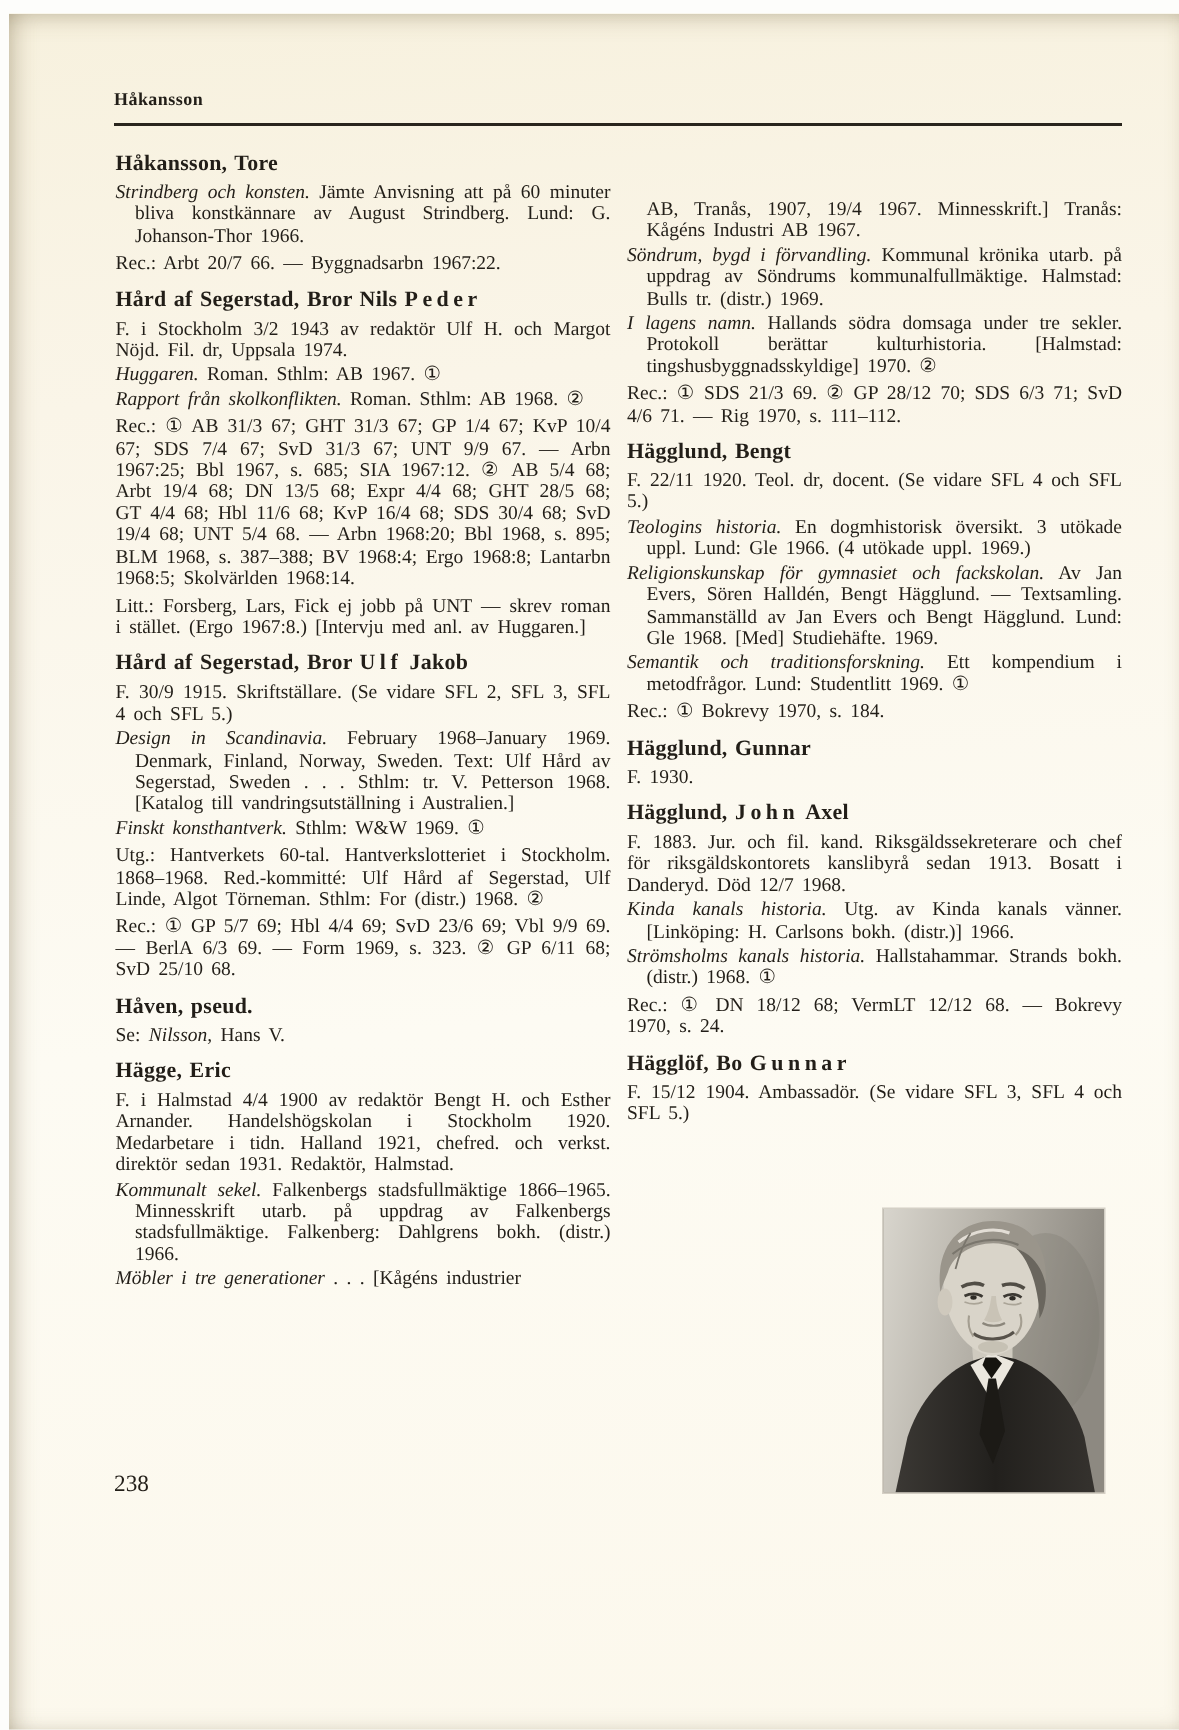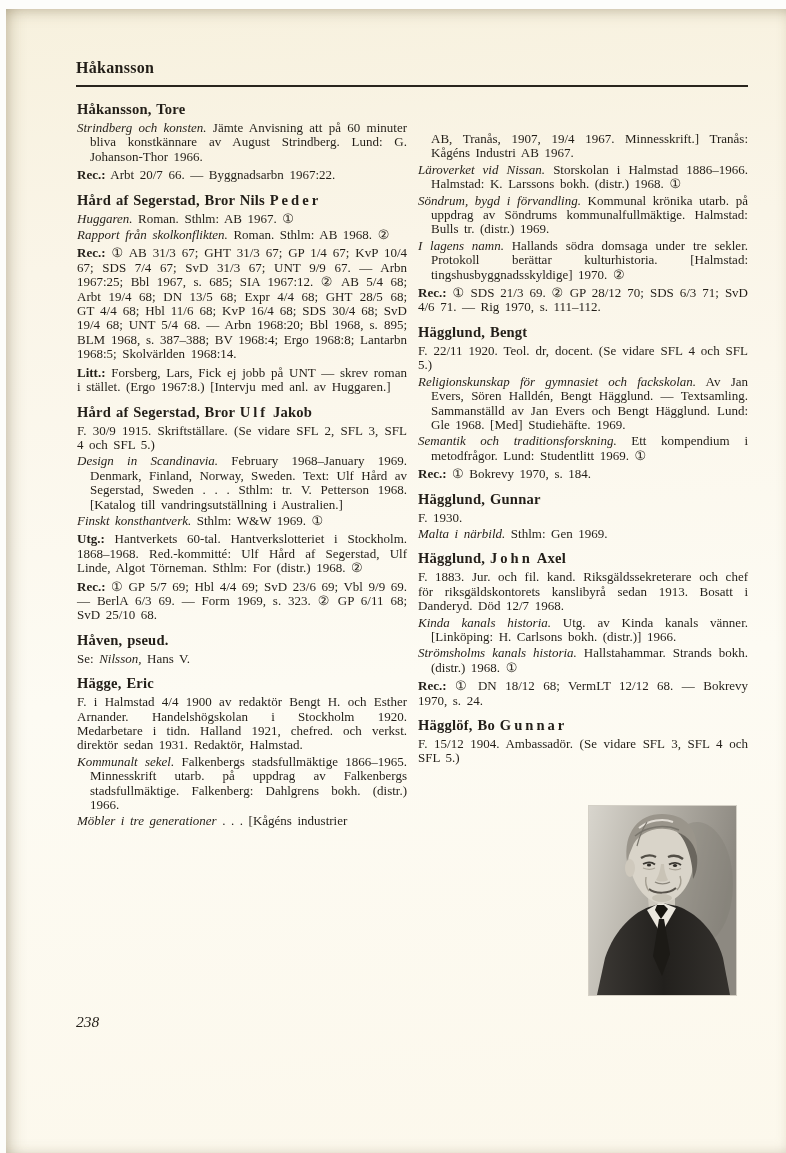--- a/index.html
+++ b/index.html
@@ -11,64 +11,65 @@
   .paper{
     position:absolute;left:6px;top:9px;right:0;bottom:0;
     background:linear-gradient(175deg,#f7f1de 0%,#faf5e8 22%,#fdfbf3 58%,#fcf8ec 100%);
     box-shadow:
       inset 14px 0 18px -13px rgba(110,95,60,.45),
       inset 0 14px 16px -13px rgba(110,95,60,.38),
       inset -5px -9px 16px -12px rgba(120,105,70,.30);
     color:#221e18;
   }
   .content{position:absolute;left:70px;top:50px;width:672px;}
-  .runhead{font-size:16px;font-weight:bold;letter-spacing:.3px;}
+  .runhead{font-size:12px;font-weight:bold;letter-spacing:.3px;}
   .rule{height:0;border-top:2px solid #29251d;margin-top:8px;}
   .col{
     position:absolute;width:330px;
     font-size:13px;line-height:14.4px;
     text-align:justify;text-align-last:left;
     word-spacing:2.3px;
   }
   .col-left{left:1px;top:42px;}
   .col-right{left:342px;top:71px;}
   .col p{margin:2px 0 0;}
   .col h3{font-size:14.6px;line-height:17px;font-weight:bold;margin:9px 0 3px;
           text-align:left;letter-spacing:.2px;word-spacing:1px;}
   .col h3:first-child{margin-top:0;}
   .work{padding-left:13px;text-indent:-13px;}
   .cont{padding-left:13px;}
   .label{margin-top:4px !important;}
   .bio{margin-top:2px;}
   .i{font-style:italic;}
-  .b{font-weight:bold;}
+  .b{font-weight:normal;}
   .ls{letter-spacing:3px;word-spacing:3px;margin-top:14px;}
   .after-photo{margin-top:203px;margin-right:160px;}
   .photo{
     position:absolute;left:171px;top:676px;width:147px;height:189px;
     background:#aba79e;overflow:hidden;
     box-shadow:0 0 0 1px rgba(90,85,70,.25);
   }
   .photo svg{display:block;width:100%;height:100%;}
-  .pagenum{position:absolute;left:70px;top:1004px;font-size:15.5px;color:#221e18;font-style:italic;}
+  .pagenum{position:absolute;left:70px;top:972px;font-size:15.5px;color:#221e18;}
 </style>
 </head>
 <body>
 
 <div class="paper">
   <div class="content">
 
     <div class="runhead">Håkansson</div>
     <div class="rule"></div>
 
     <div class="col col-left">
         <h3 class="heading"><span>Håkansson, Tore</span></h3>
         <p class="work"><span class="i">Strindberg och konsten.</span><span> Jämte Anvisning att på 60 minuter bliva konstkännare av August Strindberg. Lund: G. Johanson-Thor 1966.</span></p>
         <p class="label"><span class="b">Rec.:</span><span> Arbt 20/7 66. — Byggnadsarbn 1967:22.</span></p>
         <h3 class="heading"><span>Hård af Segerstad, Bror Nils </span><span class="ls">Peder</span></h3>
+        <p class="bio"><span>F. i Stockholm 3/2 1943 av redaktör Ulf H. och Margot Nöjd. Fil. dr, Uppsala 1974.</span></p>
         <p class="work"><span class="i">Huggaren.</span><span> Roman. Sthlm: AB 1967. ①</span></p>
         <p class="work"><span class="i">Rapport från skolkonflikten.</span><span> Roman. Sthlm: AB 1968. ②</span></p>
         <p class="label"><span class="b">Rec.:</span><span> ① AB 31/3 67; GHT 31/3 67; GP 1/4 67; KvP 10/4 67; SDS 7/4 67; SvD 31/3 67; UNT 9/9 67. — Arbn 1967:25; Bbl 1967, s. 685; SIA 1967:12. ② AB 5/4 68; Arbt 19/4 68; DN 13/5 68; Expr 4/4 68; GHT 28/5 68; GT 4/4 68; Hbl 11/6 68; KvP 16/4 68; SDS 30/4 68; SvD 19/4 68; UNT 5/4 68. — Arbn 1968:20; Bbl 1968, s. 895; BLM 1968, s. 387–388; BV 1968:4; Ergo 1968:8; Lantarbn 1968:5; Skolvärlden 1968:14.</span></p>
         <p class="label"><span class="b">Litt.:</span><span> Forsberg, Lars, Fick ej jobb på UNT — skrev roman i stället. (Ergo 1967:8.) [Intervju med anl. av Huggaren.]</span></p>
         <h3 class="heading"><span>Hård af Segerstad, Bror </span><span class="ls">Ulf</span><span> Jakob</span></h3>
         <p class="bio"><span>F. 30/9 1915. Skriftställare. (Se vidare SFL 2, SFL 3, SFL 4 och SFL 5.)</span></p>
         <p class="work"><span class="i">Design in Scandinavia.</span><span> February 1968–January 1969. Denmark, Finland, Norway, Sweden. Text: Ulf Hård av Segerstad, Sweden . . . Sthlm: tr. V. Petterson 1968. [Katalog till vandringsutställning i Australien.]</span></p>
         <p class="work"><span class="i">Finskt konsthantverk.</span><span> Sthlm: W&amp;W 1969. ①</span></p>
         <p class="label"><span class="b">Utg.:</span><span> Hantverkets 60-tal. Hantverkslotteriet i Stockholm. 1868–1968. Red.-kommitté: Ulf Hård af Segerstad, Ulf Linde, Algot Törneman. Sthlm: For (distr.) 1968. ②</span></p>
         <p class="label"><span class="b">Rec.:</span><span> ① GP 5/7 69; Hbl 4/4 69; SvD 23/6 69; Vbl 9/9 69. — BerlA 6/3 69. — Form 1969, s. 323. ② GP 6/11 68; SvD 25/10 68.</span></p>
@@ -119,32 +120,31 @@
           <path d="M80,62.5 C84,64 89,64 92,62.5" stroke="#aaa497" stroke-width="1.2" fill="none"></path>
           <path d="M72,58 C71,66 69,71 67,74 C70,76 76,76 79,74 C77,70 75,64 75,58 Z" fill="#c6c1b4" opacity="0.9"></path>
           <path d="M66,76 C70,78.5 77,78.5 81,76" stroke="#8b867b" stroke-width="1.4" fill="none"></path>
           <path d="M60,83 C66,88 80,88 87,82" stroke="#57524a" stroke-width="2" fill="none"></path>
           <path d="M57,71 C56,77 57,81 60,85" stroke="#a49e91" stroke-width="1.4" fill="none"></path>
           <path d="M91,70 C93,76 92,80 88,84" stroke="#a49e91" stroke-width="1.4" fill="none"></path>
           <ellipse cx="73" cy="92" rx="10" ry="4" fill="#b6b0a3" opacity="0.55"></ellipse>
         </svg>
       </div>
     <p class="cont"><span>AB, Tranås, 1907, 19/4 1967. Minnesskrift.] Tranås: Kågéns Industri AB 1967.</span></p>
-        <p class="work"><span class="i">Läroverket vid Nissan.</span><span> Storskolan i Halmstad 1886–1966. Halmstad: K. Larssons bokh. (distr.) 1968. ①</span></p>
         <p class="work"><span class="i">Söndrum, bygd i förvandling.</span><span> Kommunal krönika utarb. på uppdrag av Söndrums kommunalfullmäktige. Halmstad: Bulls tr. (distr.) 1969.</span></p>
         <p class="work"><span class="i">I lagens namn.</span><span> Hallands södra domsaga under tre sekler. Protokoll berättar kulturhistoria. [Halmstad: tingshusbyggnadsskyldige] 1970. ②</span></p>
         <p class="label"><span class="b">Rec.:</span><span> ① SDS 21/3 69. ② GP 28/12 70; SDS 6/3 71; SvD 4/6 71. — Rig 1970, s. 111–112.</span></p>
         <h3 class="heading"><span>Hägglund, Bengt</span></h3>
         <p class="bio"><span>F. 22/11 1920. Teol. dr, docent. (Se vidare SFL 4 och SFL 5.)</span></p>
+        <p class="work"><span class="i">Teologins historia.</span><span> En dogmhistorisk översikt. 3 utökade uppl. Lund: Gle 1966. (4 utökade uppl. 1969.)</span></p>
         <p class="work"><span class="i">Religionskunskap för gymnasiet och fackskolan.</span><span> Av Jan Evers, Sören Halldén, Bengt Hägglund. — Textsamling. Sammanställd av Jan Evers och Bengt Hägglund. Lund: Gle 1968. [Med] Studiehäfte. 1969.</span></p>
         <p class="work"><span class="i">Semantik och traditionsforskning.</span><span> Ett kompendium i metodfrågor. Lund: Studentlitt 1969. ①</span></p>
         <p class="label"><span class="b">Rec.:</span><span> ① Bokrevy 1970, s. 184.</span></p>
         <h3 class="heading"><span>Hägglund, Gunnar</span></h3>
         <p class="bio"><span>F. 1930.</span></p>
-        <p class="work"><span class="i">Malta i närbild.</span><span> Sthlm: Gen 1969.</span></p>
         <h3 class="heading"><span>Hägglund, </span><span class="ls">John</span><span> Axel</span></h3>
         <p class="bio"><span>F. 1883. Jur. och fil. kand. Riksgäldssekreterare och chef för riksgäldskontorets kanslibyrå sedan 1913. Bosatt i Danderyd. Död 12/7 1968.</span></p>
         <p class="work"><span class="i">Kinda kanals historia.</span><span> Utg. av Kinda kanals vänner. [Linköping: H. Carlsons bokh. (distr.)] 1966.</span></p>
         <p class="work"><span class="i">Strömsholms kanals historia.</span><span> Hallstahammar. Strands bokh. (distr.) 1968. ①</span></p>
         <p class="label"><span class="b">Rec.:</span><span> ① DN 18/12 68; VermLT 12/12 68. — Bokrevy 1970, s. 24.</span></p>
         <h3 class="heading after-photo"><span>Hägglöf, Bo </span><span class="ls">Gunnar</span></h3>
         <p class="bio"><span>F. 15/12 1904. Ambassadör. (Se vidare SFL 3, SFL 4 och SFL 5.)</span></p>
       </div>
 
   </div>

